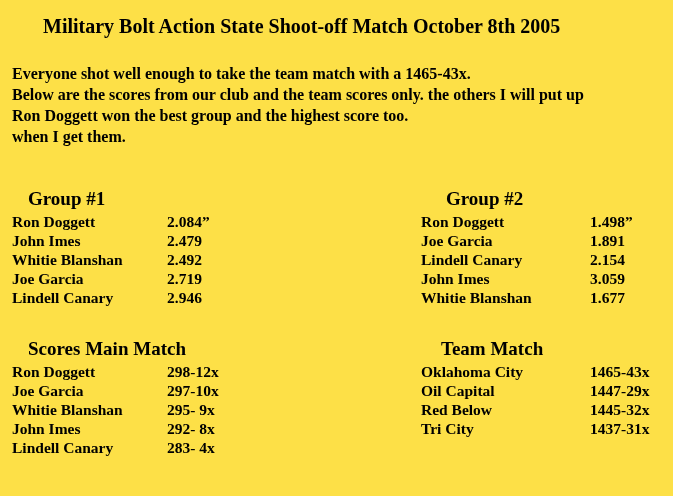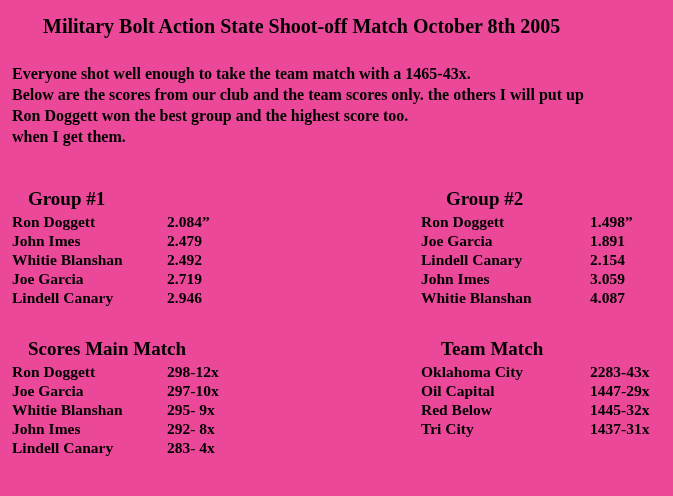--- a/index.html
+++ b/index.html
@@ -4,21 +4,21 @@
 <style>
   html, body {
     margin: 0;
     padding: 0;
     background: #ffffff;
   }
   .page {
     position: relative;
     width: 673px;
     height: 496px;
-    background: #ec4899;
+    background: #fde047;
     color: #000000;
     font-family: "Liberation Serif", serif;
     font-weight: bold;
     overflow: hidden;
   }
   .title {
     position: absolute;
     left: 43px;
     top: 13px;
     font-size: 20px;
@@ -111,21 +111,21 @@
     <div class="row">
       <span class="name">Lindell Canary</span>
       <span class="value">2.154</span>
     </div>
     <div class="row">
       <span class="name">John Imes</span>
       <span class="value">3.059</span>
     </div>
     <div class="row">
       <span class="name">Whitie Blanshan</span>
-      <span class="value">4.087</span>
+      <span class="value">1.677</span>
     </div>
   </div>
 
   <div class="section scores left-col">
     <div class="section-heading">Scores Main Match</div>
     <div class="row">
       <span class="name">Ron Doggett</span>
       <span class="value">298-12x</span>
     </div>
     <div class="row">
@@ -143,21 +143,21 @@
     <div class="row">
       <span class="name">Lindell Canary</span>
       <span class="value">283- 4x</span>
     </div>
   </div>
 
   <div class="section team right-col">
     <div class="section-heading">Team Match</div>
     <div class="row">
       <span class="name">Oklahoma City</span>
-      <span class="value">2283-43x</span>
+      <span class="value">1465-43x</span>
     </div>
     <div class="row">
       <span class="name">Oil Capital</span>
       <span class="value">1447-29x</span>
     </div>
     <div class="row">
       <span class="name">Red Below</span>
       <span class="value">1445-32x</span>
     </div>
     <div class="row">

